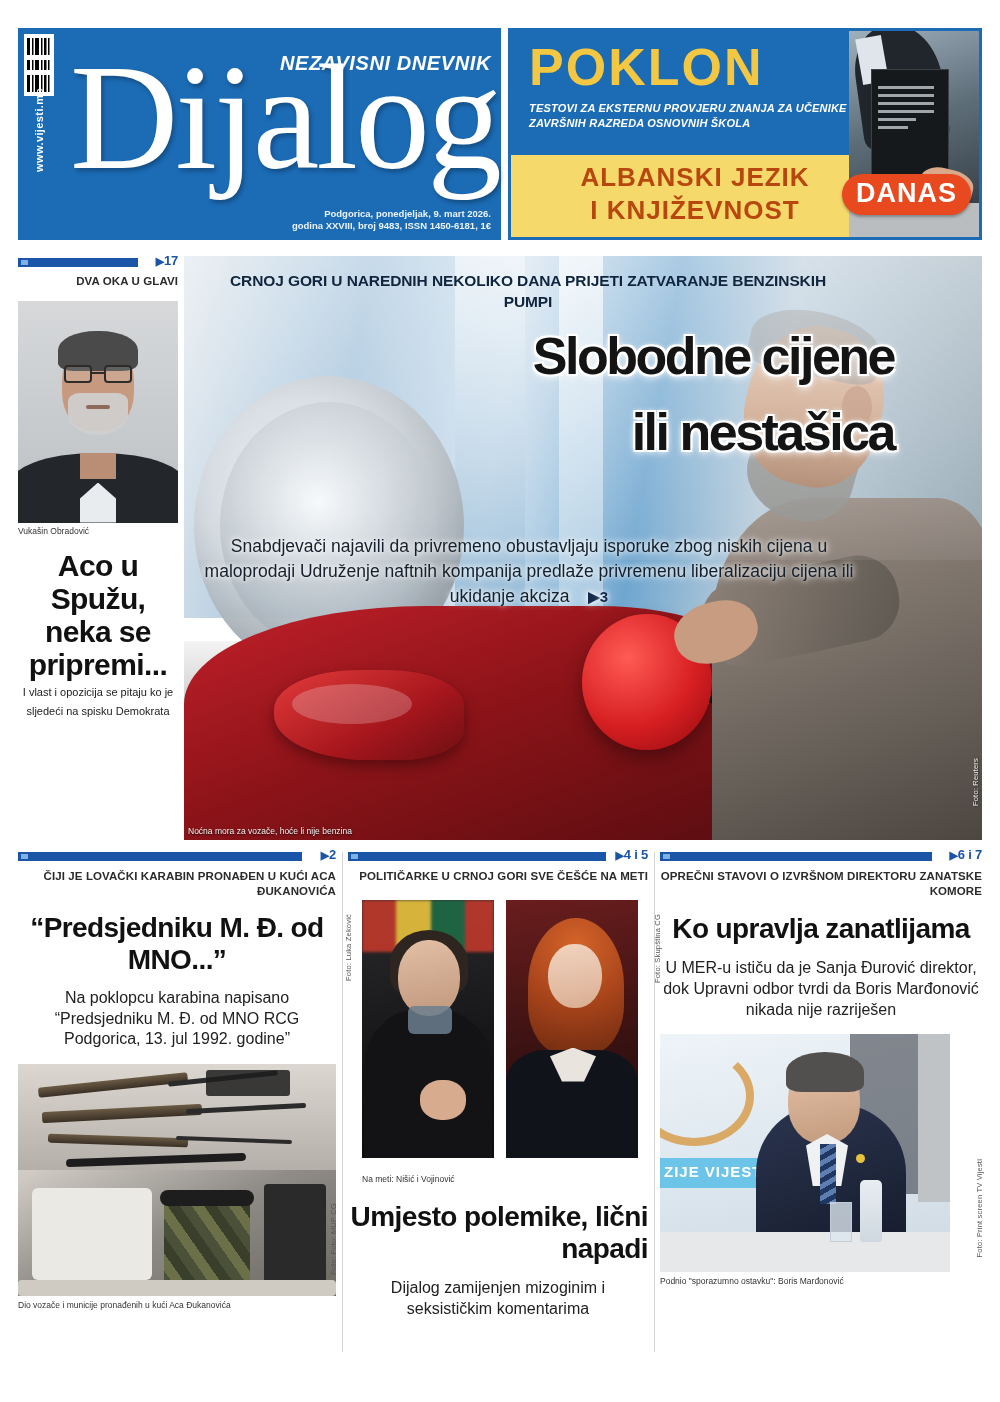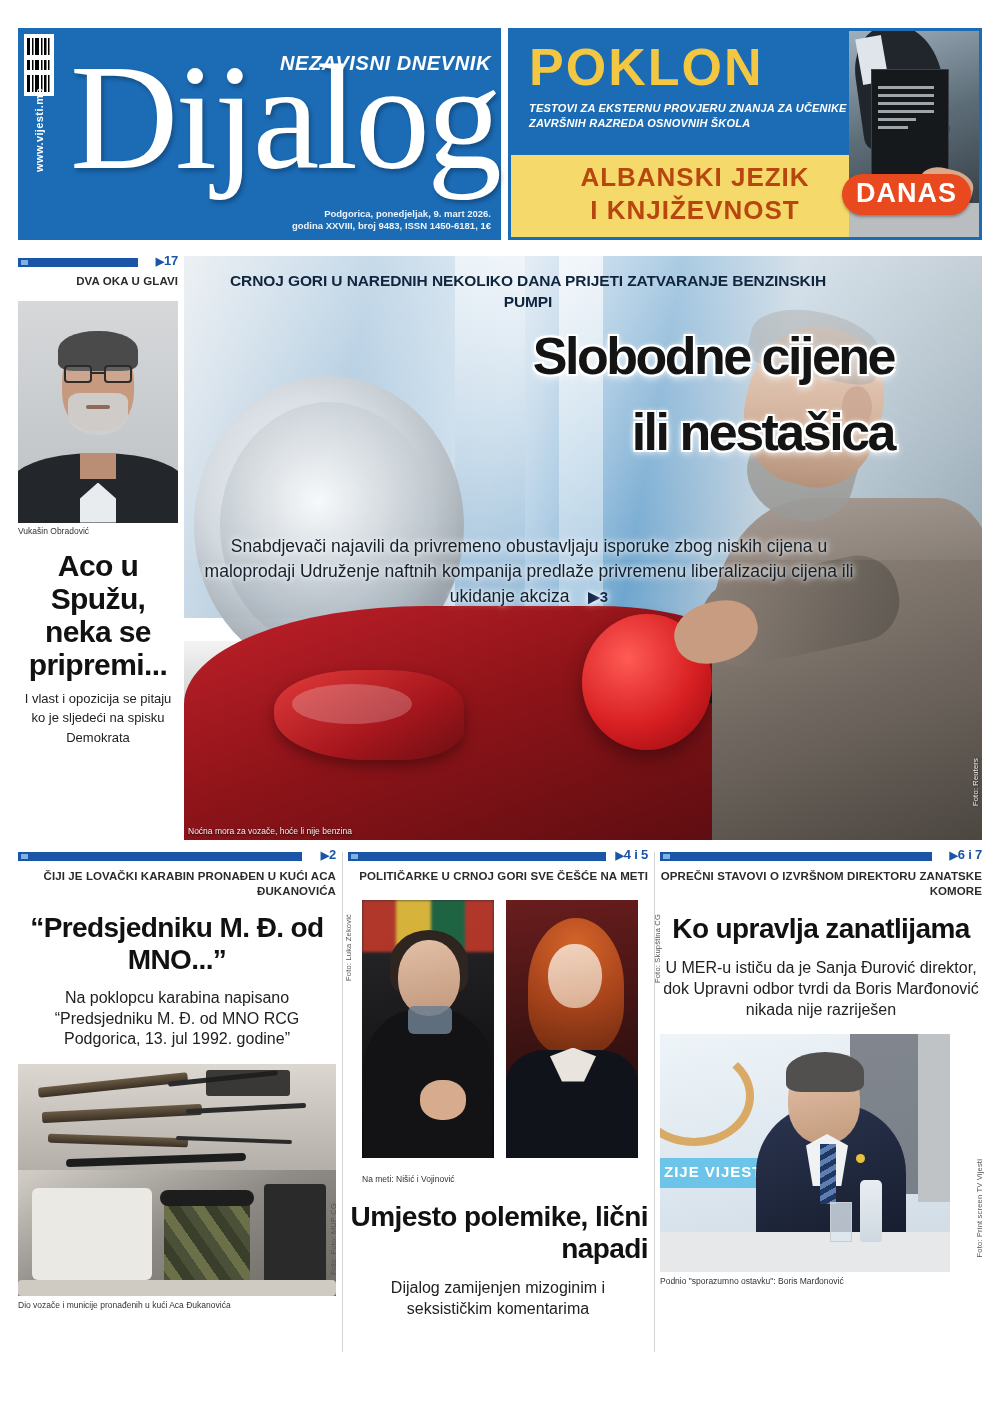--- a/index.html
+++ b/index.html
@@ -93,21 +93,21 @@
   .pt-glass { position:absolute; left:46px; top:64px; width:68px; height:18px; }
   .pt-glass i { position:absolute; top:0; width:28px; height:18px; border:2.5px solid #2f2b28;
                 border-radius:4px; background:rgba(255,255,255,.12); }
   .pt-glass i:first-child { left:0; } .pt-glass i:last-child { right:0; }
   .pt-glass b { position:absolute; left:28px; top:7px; width:12px; height:2.5px; background:#2f2b28; }
   .pt-beard { position:absolute; left:50px; top:92px; width:60px; height:42px; background:#cfcfcf;
               border-radius:20% 20% 50% 50%; opacity:.92; }
   .pt-mouth { position:absolute; left:68px; top:104px; width:24px; height:4px; background:#8d6a5a; border-radius:3px; }
   .colL .caption { margin-top:3px; }
   .colL .headline { margin-top:12px; font-size:30px; line-height:33px; }
-  .colL .deck { margin-top:8px; font-size:13px; line-height:19.5px; }
+  .colL .deck { margin-top:2px; font-size:11px; line-height:19.5px; }
 
   
   .hero { position:absolute; left:184px; top:256px; width:798px; height:584px; overflow:hidden; }
   .hero-img { position:absolute; inset:0; }
   .hi-sky { position:absolute; left:0; top:0; width:100%; height:62%;
             background:linear-gradient(100deg,#dfe6ec 0%, #9fc0da 22%, #cfe0ee 40%, #6fa6cf 58%, #b9ccda 72%, #8fa2ae 100%); }
   .hi-blur1 { position:absolute; left:34%; top:0; width:70px; height:62%;
               background:linear-gradient(180deg,#eaf2f8,#8fb6d4); opacity:.8; }
   .hi-blur2 { position:absolute; left:47%; top:0; width:44px; height:62%;
               background:linear-gradient(180deg,#ffffff,#bcd6e8); opacity:.7; }

